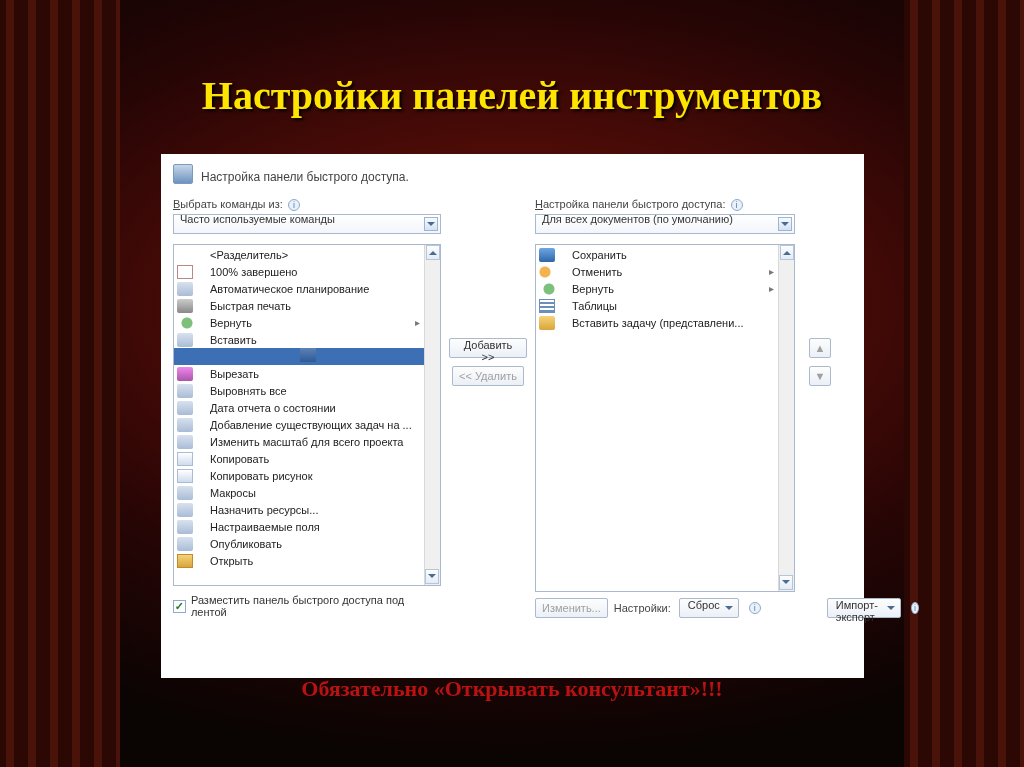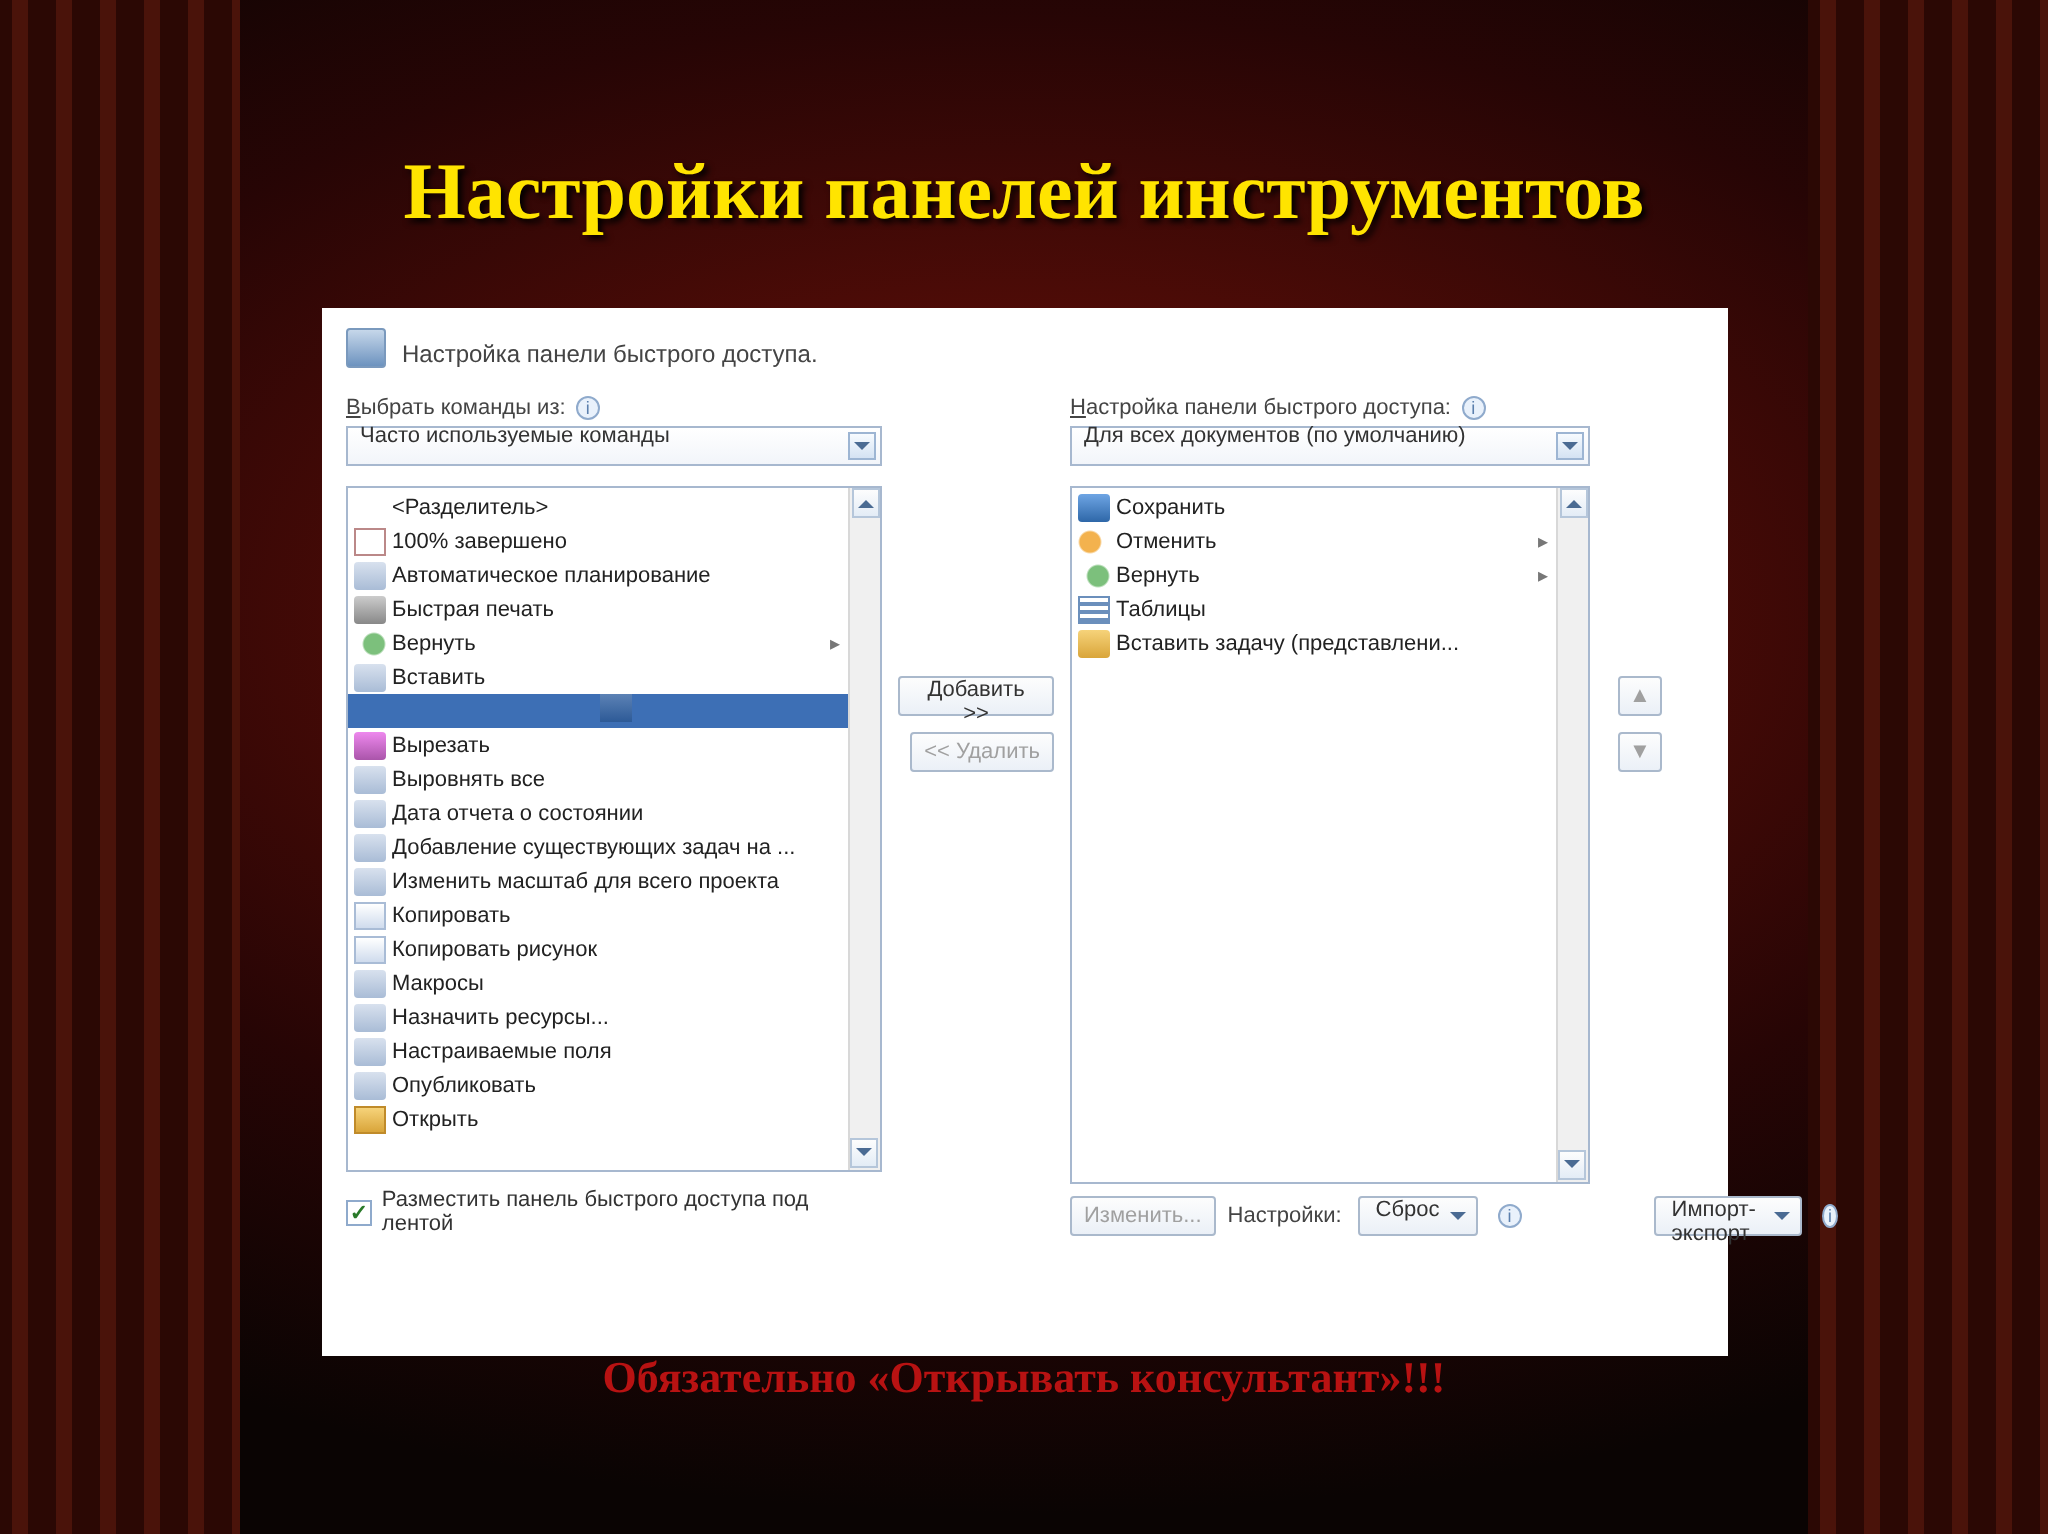--- a/index.html
+++ b/index.html
@@ -57,21 +57,21 @@
   .dlg-body{
     display:flex;
     padding:0 12px;
     gap:8px;
     height:420px;
   }
   .col{
     display:flex; flex-direction:column;
   }
   .col.left{width:268px;}
-  .col.mid{width:78px; align-items:flex-end; justify-content:flex-start; padding-top:140px; gap:8px;}
+  .col.mid{width:78px; align-items:center; justify-content:flex-start; padding-top:140px; gap:8px;}
   .col.right{width:260px;}
   .col.rtools{width:34px; align-items:center; justify-content:flex-start; padding-top:140px; gap:8px;}
   .lbl{font-size:11px; color:#444; margin-bottom:3px;}
   .lbl .u{text-decoration:underline;}
   .info-icon{
     display:inline-block;width:12px;height:12px;
     border-radius:50%;border:1px solid #8faacc;
     color:#5b7fad;font-size:9px;line-height:11px;text-align:center;
     vertical-align:middle;margin-left:2px;
     background:#e9f1fb;
@@ -111,21 +111,21 @@
     border:1px solid #b5c6da;
     display:flex;align-items:center;justify-content:center;
   }
   .sb-btn.up::after{content:"";border:4px solid transparent;border-bottom-color:#4a6b93;margin-bottom:3px;}
   .sb-btn.down{position:absolute;bottom:1px;left:0;}
   .sb-btn.down::after{content:"";border:4px solid transparent;border-top-color:#4a6b93;margin-top:3px;}
   .list{padding:1px 0;}
   .li{
     display:flex;align-items:center;
     height:17px;padding:0 2px 0 3px;
-    gap:3px;
+    gap:17px;
     font-size:11px;color:#222;
     white-space:nowrap;overflow:hidden;
   }
   .li .ic{width:16px;height:14px;flex-shrink:0;display:inline-block;}
   .li.sel{background:#3d6fb5;color:#fff;flex-direction:column;}
   .li .sub{margin-left:auto;margin-right:18px;color:#777;font-size:10px;}
   .btn{
     height:20px;min-width:70px;
     border:1px solid #aab9cc;
     background:linear-gradient(#fdfdfd,#ebf0f7);

